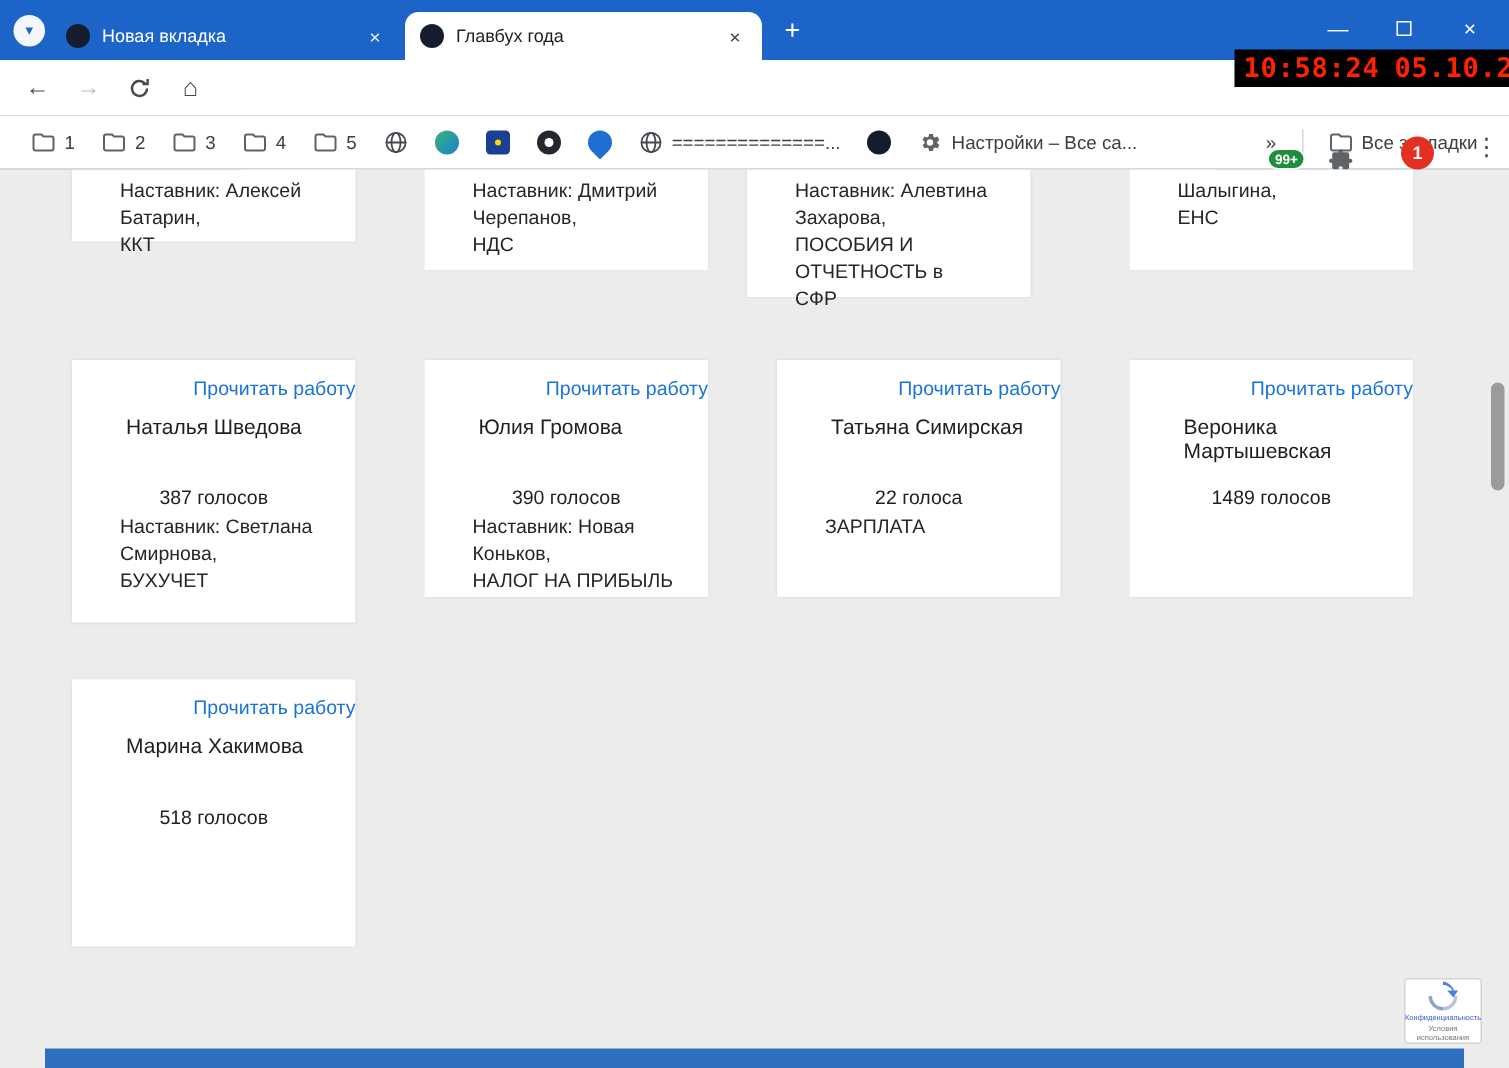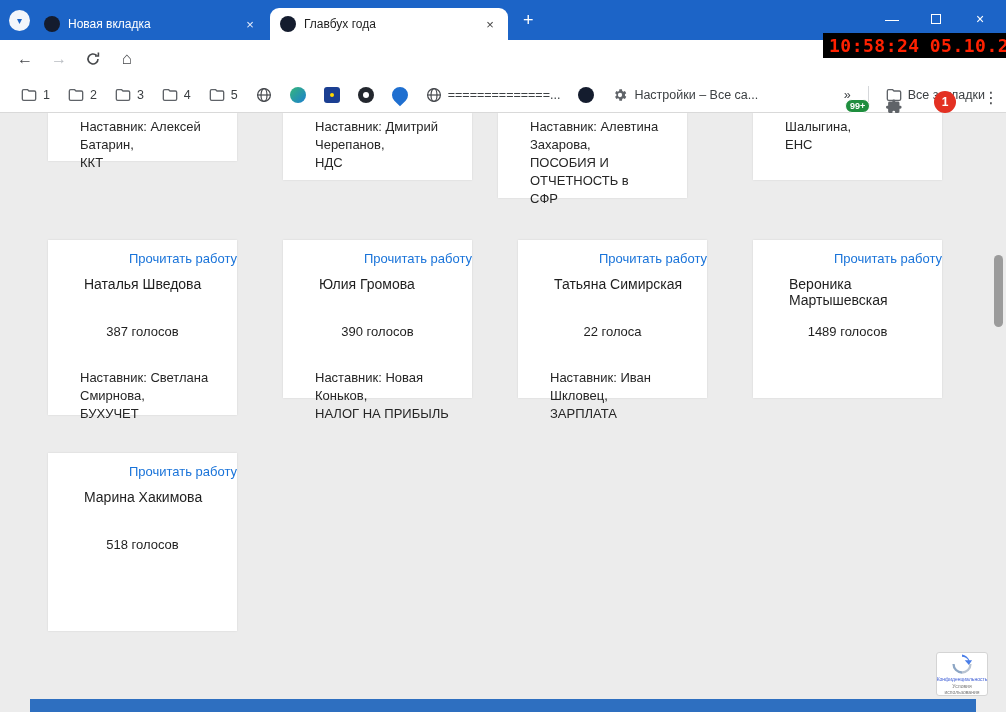--- a/index.html
+++ b/index.html
@@ -60,21 +60,21 @@
     gap:10px;padding:0 6px;font-family:"DejaVu Sans Mono",monospace;font-size:18px;font-weight:bold;z-index:40;letter-spacing:.5px;}
 
   
   .content{position:absolute;top:113px;left:0;right:0;bottom:0;background:#ececec;overflow:hidden;}
   .card{position:absolute;width:189px;background:#fff;box-shadow:0 0 2px rgba(0,0,0,.10);}
   .mentor-line{font-size:13px;line-height:18px;color:#262626;margin-left:24px;}
   .partial-pad{padding:5px 8px 0;}
   .card-link{position:absolute;top:11px;left:0;right:0;text-align:right;font-size:13px;color:#1973d9;cursor:pointer;}
   .card-name{position:absolute;top:36px;left:8px;right:8px;font-size:14px;color:#1f1f1f;margin-left:28px;}
   .card-votes{position:absolute;top:84px;left:0;right:0;text-align:center;font-size:13px;color:#1f1f1f;}
-  .card-mentor{position:absolute;top:129px;left:8px;right:8px;}
+  .card-mentor{position:absolute;top:102px;left:8px;right:8px;}
 
   .footer{position:absolute;left:30px;right:30px;bottom:0;height:13px;background:#2e6fc0;}
   .scroll-thumb{position:absolute;right:3px;top:142px;width:9px;height:72px;border-radius:5px;background:#9b9b9b;cursor:pointer;}
   .recaptcha{position:absolute;right:18px;bottom:16px;width:52px;height:44px;background:#fff;border:1px solid #d4d4d4;
     border-radius:3px;display:flex;flex-direction:column;align-items:center;justify-content:center;gap:1px;}
   .rc-line1{font-size:5px;line-height:6px;color:#3b5bd5;text-align:center;}
   .rc-line2{font-size:5px;line-height:6px;color:#777;text-align:center;}
 </style>
 </head>
 <body>
@@ -271,21 +271,20 @@
       <div class="card-mentor">
         <div class="mentor-line">Наставник: Новая Коньков,</div>
         <div class="mentor-line">НАЛОГ НА ПРИБЫЛЬ</div>
       </div>
     </div>
     <div class="card" style="left:518px;top:127px;height:158px;">
       <div class="card-link">Прочитать работу</div>
       <div class="card-name">Татьяна Симирская</div>
       <div class="card-votes">22 голоса</div>
       <div class="card-mentor">
-        <div class="mentor-line">Наставник: Иван Шкловец,</div>
         <div class="mentor-line">ЗАРПЛАТА</div>
       </div>
     </div>
     <div class="card" style="left:753px;top:127px;height:158px;">
       <div class="card-link">Прочитать работу</div>
       <div class="card-name">Вероника Мартышевская</div>
       <div class="card-votes">1489 голосов</div>
       <div class="card-mentor">
       </div>
     </div>

